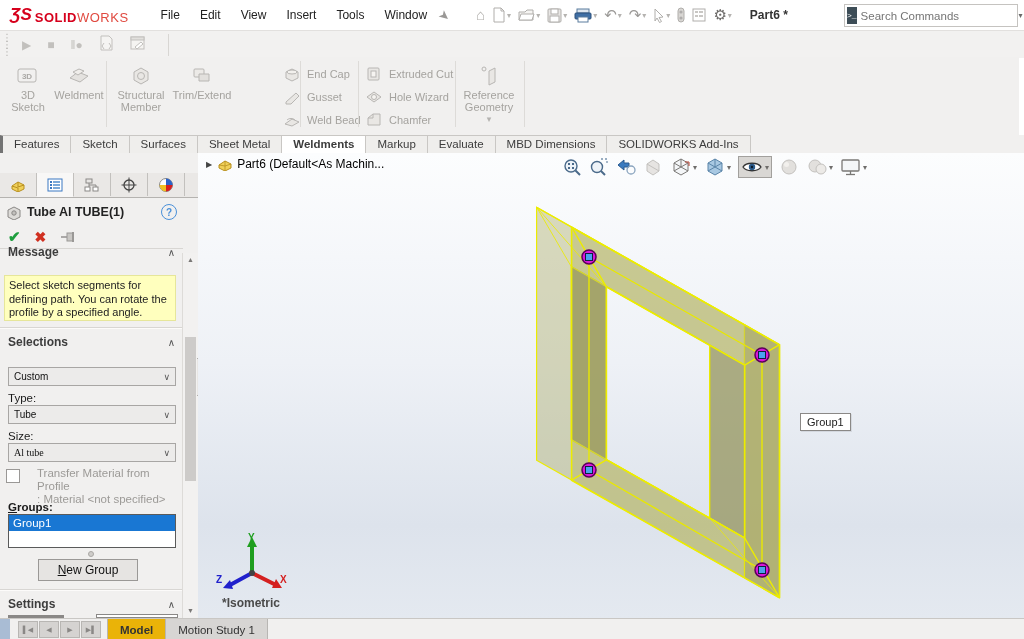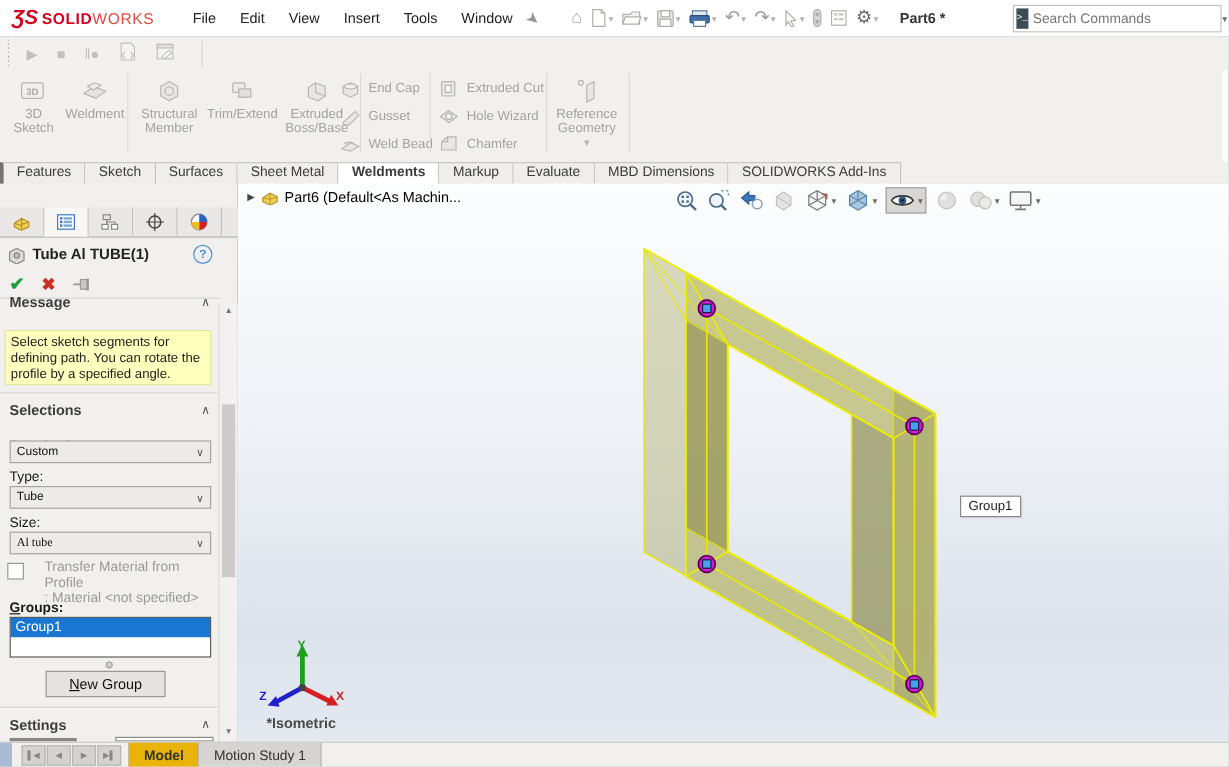--- a/index.html
+++ b/index.html
@@ -2,21 +2,21 @@
 <html><head>
 <meta charset="utf-8">
 <style>
   html,body{margin:0;padding:0;background:#888;}
   .app{position:relative;width:1024px;height:639px;background:#ffffff;overflow:hidden;
        font-family:"Liberation Sans",sans-serif;font-size:12px;color:#1a1a1a;}
   .abs{position:absolute;}
 
   
   .menubar{position:absolute;left:0;top:0;width:1024px;height:30px;background:#fff;display:flex;align-items:center;}
-  .logo{display:flex;align-items:center;margin-left:10px;cursor:default;}
+  .logo{display:flex;align-items:flex-end;margin-left:10px;cursor:default;}
   .logo .mark{font-weight:bold;font-style:italic;color:#d6001c;font-size:17px;margin-right:3px;}
   .logo .solid{font-weight:bold;color:#d6001c;font-size:13px;letter-spacing:.5px;}
   .logo .works{color:#e04a40;font-size:13px;letter-spacing:.5px;}
   .menus{display:flex;margin-left:22px;}
   .menu-item{padding:5px 10px;font-size:12px;color:#222;}
   .pin{color:#9a9896;font-size:13px;margin-left:2px;transform:rotate(40deg);display:inline-block;}
   .qat{display:flex;align-items:center;margin-left:26px;gap:7px;}
   .qat .tbtn{display:flex;align-items:center;gap:1px;color:#b0aeab;}
   .qat .caret{font-size:8px;color:#b5b3b0;}
   .glyph16{font-size:15px;line-height:16px;color:#9a9896;}
@@ -266,29 +266,20 @@
     </div>
     <div class="bigbtn" style="left:172px;width:60px;">
       <div class="bicon">
           <svg width="22" height="20">
             <rect x="3" y="3" width="10" height="8" rx="1" fill="#eceae7" stroke="#b8b6b3"></rect>
             <path d="M8 8h10v7H8z" fill="#e2e0dd" stroke="#b8b6b3"></path>
           </svg>
         </div>
       <div>Trim/Extend</div>
     </div>
-    <div class="bigbtn" style="left:232px;width:64px;">
-      <div class="bicon">
-          <svg width="24" height="20">
-            <path d="M5 7l6-4 8 3v8l-6 4-8-3z" fill="#e9e7e4" stroke="#b8b6b3"></path>
-            <path d="M11 3v8l8 3" fill="none" stroke="#b8b6b3"></path>
-          </svg>
-        </div>
-      <div>Extruded Boss/Base</div>
-    </div>
     <div class="rib-sep" style="left:300px;"></div>
 
     <div class="smallbtn" style="left:283px;top:7px;">
       <svg class="gray-cube">
           <path d="M3 6l6-3 6 3v6l-6 3-6-3z" fill="#e9e7e4" stroke="#b8b6b3"></path>
           <ellipse cx="9" cy="6" rx="5" ry="2" fill="#f2f0ed" stroke="#b8b6b3"></ellipse>
         </svg>
       <span>End Cap</span>
     </div>
     <div class="smallbtn" style="left:283px;top:30px;">

